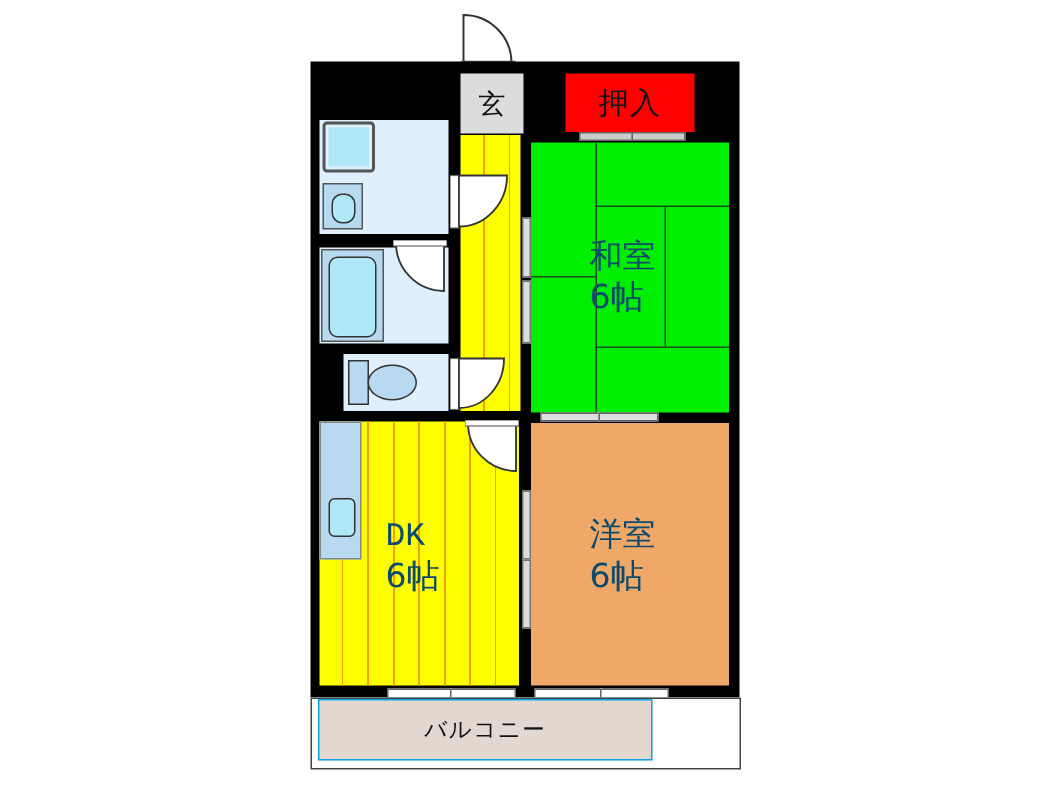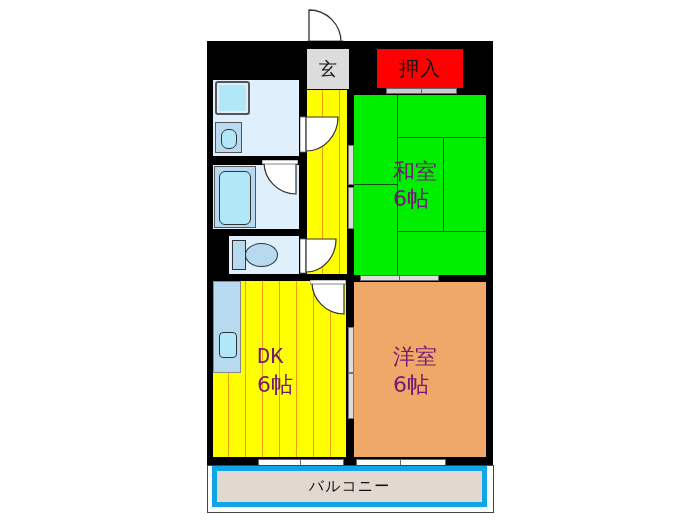--- a/index.html
+++ b/index.html
@@ -1,19 +1,19 @@
 <!DOCTYPE html>
 <html><head>
 <meta charset="utf-8">
 <style>
   html, body { margin:0; padding:0; background:#ffffff; }
   body { width:700px; height:525px; position:relative; overflow:hidden; font-family:"DejaVu Sans", sans-serif; }
   .abs { position:absolute; box-sizing:border-box; }
   .frame { background:#000; }
-  .room-label { position:absolute; color:#701a75; font-size:22px; line-height:26px; text-align:left; white-space:pre; }
+  .room-label { position:absolute; color:#0c4a6e; font-size:22px; line-height:26px; text-align:left; white-space:pre; }
   .stripes-v {
     background-color:#ffff00;
     background-image: repeating-linear-gradient(90deg, transparent 0px, transparent 15px, #f0a000 15px, #f0a000 16px, transparent 16px, transparent 17px);
   }
   .tatami-line { position:absolute; background:#1a4d1a; }
   .window { position:absolute; background:#fff; border:1px solid #666; }
   .window-v { position:absolute; background:#ddd; border:1px solid #777; }
   svg { display:block; }
 </style>
 </head>
@@ -111,15 +111,15 @@
 
 <div class="window-v" style="left:348px;top:327px;width:4px;height:44px;"></div>
 <div class="window-v" style="left:348px;top:373px;width:4px;height:44px;"></div>
 
 <div class="window" style="left:258px;top:459px;width:42px;height:5px;"></div>
 <div class="window" style="left:300px;top:459px;width:42px;height:5px;"></div>
 <div class="window" style="left:356px;top:459px;width:44px;height:5px;"></div>
 <div class="window" style="left:400px;top:459px;width:44px;height:5px;"></div>
 
 <div class="abs" style="left:207px;top:465px;width:287px;height:48px;border:1px solid #444;background:#fff;"></div>
-<div class="abs" style="left:212px;top:466px;width:275px;height:41px;background:#e2d8d0;border:5px solid #0ea5e9;display:flex;align-items:center;justify-content:center;">
+<div class="abs" style="left:212px;top:466px;width:223px;height:41px;background:#e2d8d0;border:1px solid #0ea5e9;display:flex;align-items:center;justify-content:center;">
   <span style="font-size:15px;color:#111;letter-spacing:1px;">バルコニー</span>
 </div>
 
 </body></html>

